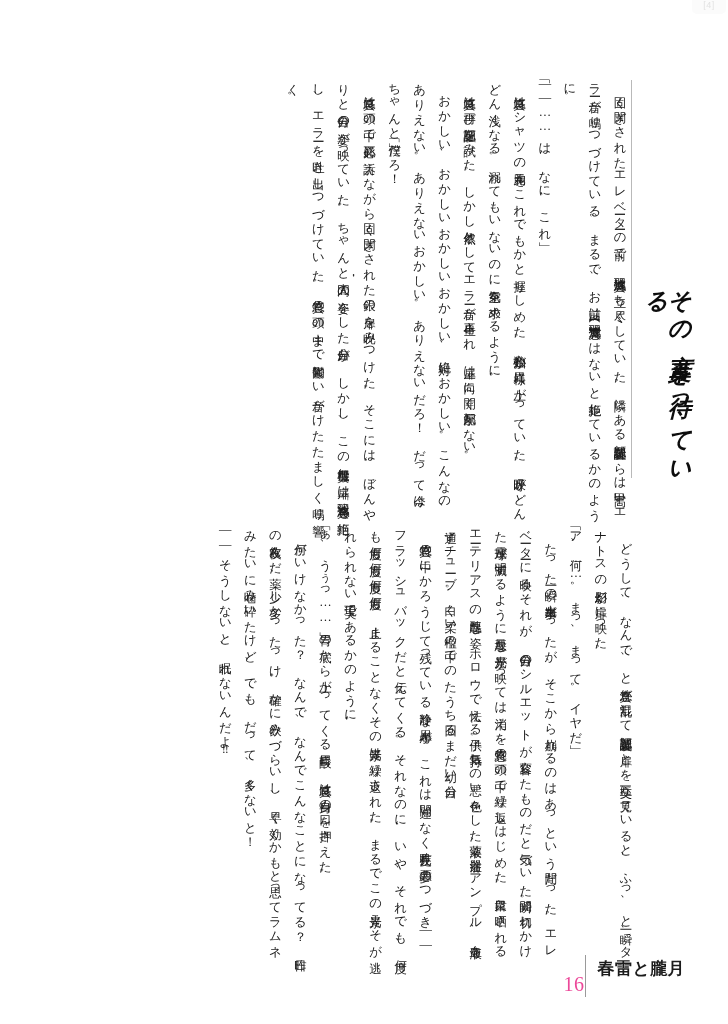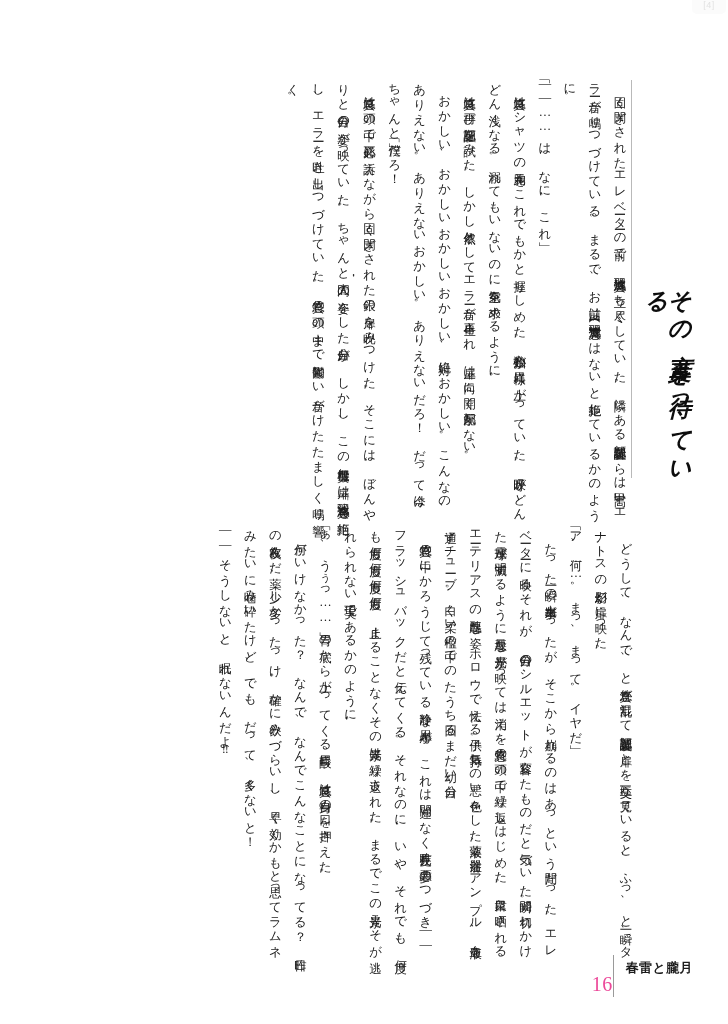--- a/index.html
+++ b/index.html
@@ -128,24 +128,24 @@
     right: 34px;
     bottom: 26px;
     display: flex;
     flex-direction: row;
     align-items: center;
     height: 44px;
   }
   .footer-title {
     font-family: "DejaVu Sans", "Liberation Sans", sans-serif;
     font-weight: 700;
-    font-size: 13px;
+    font-size: 17px;
     letter-spacing: .4px;
     color: #1b1b1b;
-    margin-right: 1px;
+    margin-right: 9px;
     margin-bottom: 16px;
     white-space: nowrap;
   }
   .footer-rule {
     width: 1px;
     height: 42px;
     background: #9a9a9a;
     margin-right: 12px;
   }
   .footer-page {

